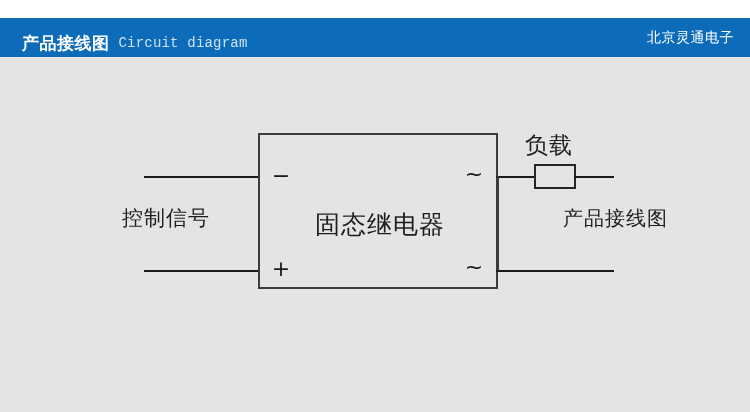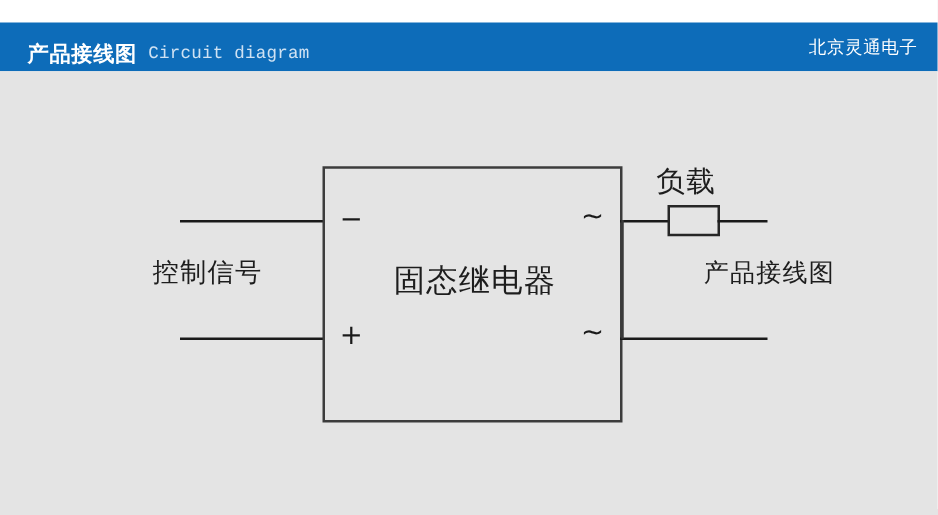--- a/index.html
+++ b/index.html
@@ -90,21 +90,21 @@
     width: 0;
     border-left: 2px solid #3a3a3a;
   }
 
   
   .relay-box {
     position: absolute;
     left: 258px;
     top: 76px;
     width: 240px;
-    height: 205px;
+    height: 156px;
     border: 2px solid #3c3c3c;
     box-sizing: border-box;
     background: transparent;
   }
   .relay-label {
     position: absolute;
     left: 0;
     top: 0;
     width: 240px;
     height: 179px;

